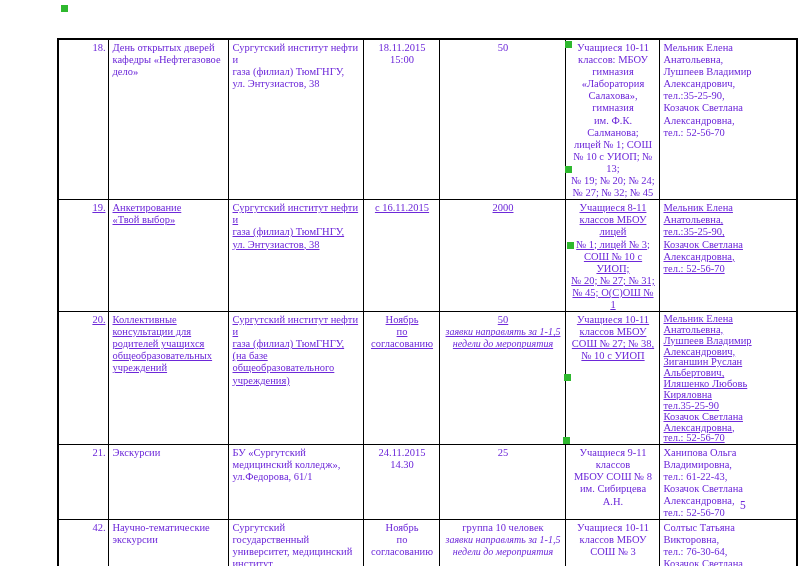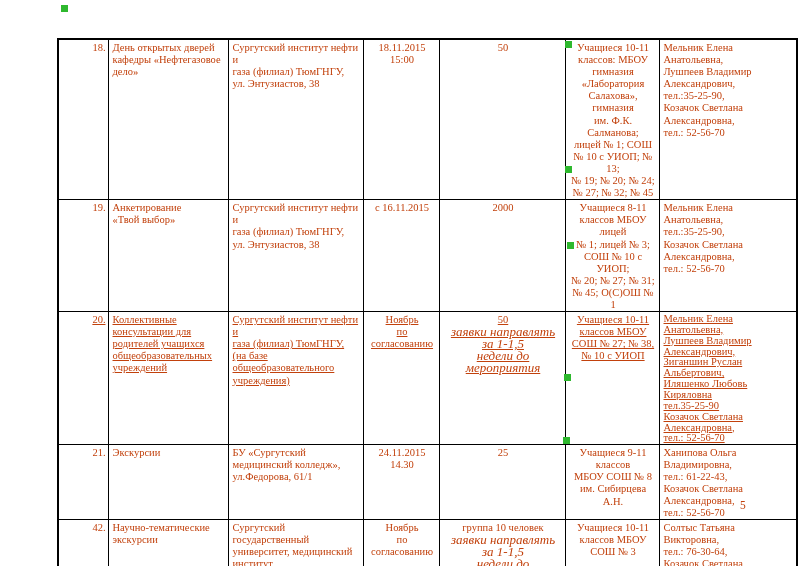--- a/index.html
+++ b/index.html
@@ -1,20 +1,20 @@
 <!DOCTYPE html>
 <html><head>
 <meta charset="utf-8">
 <style>
   * { margin:0; padding:0; box-sizing:border-box; }
   html,body { background:#888; }
   .page {
     position:relative; width:800px; height:566px; background:#ffffff;
     font-family:"Liberation Serif","DejaVu Serif",serif;
-    color:#c2410c; overflow:hidden;
+    color:#6d28d9; overflow:hidden;
   }
   table.doc {
     position:absolute; left:57px; top:38px;
     border-collapse:collapse; table-layout:fixed; width:739px;
     border:2px solid #000;
   }
   table.doc td {
     border:1px solid #000;
     vertical-align:top;
     font-size:10.5px; line-height:12.1px;
@@ -25,22 +25,22 @@
   td.c-num  { text-align:right; padding-right:8px; padding-top:3px; }
   td.c-event{ padding-left:6px; padding-top:3px; }
   td.c-loc  { padding-left:4px; padding-right:2px; padding-top:3px; }
   td.c-date { text-align:center; vertical-align:middle; padding:0 1px;margin-top:28px; }
   td.c-quota{ text-align:center; vertical-align:middle; padding:0 2px; }
   td.c-part { padding-left:3px; padding-right:0; padding-top:2px;text-align:center; }
   td.c-cont { padding-left:5px; padding-right:2px; padding-top:2px; }
   td.v-top  { vertical-align:top; padding-top:2px; }
   td.lh-11 .cellc { line-height:10.85px; }
   td.lh-10 .cellc { line-height:12px; }
-  .note { font-style:italic; font-size:13px; }
-  tr.r0 { height:125px; } tr.r1 { height:76px; } tr.r2 { height:132px;text-decoration:underline; }
+  .note { font-style:italic; font-size:10px; }
+  tr.r0 { height:125px; } tr.r1 { height:76px;text-decoration:underline; } tr.r2 { height:132px;text-decoration:underline; }
   tr.r3 { height:65px; }  tr.r4 { height:64px; }
   .pagenum {
     position:absolute; left:740px; top:499px; font-size:11.5px;
   }
   .marker {
     position:absolute; width:7px; height:7px;
   }
 </style>
 </head>
 <body>

